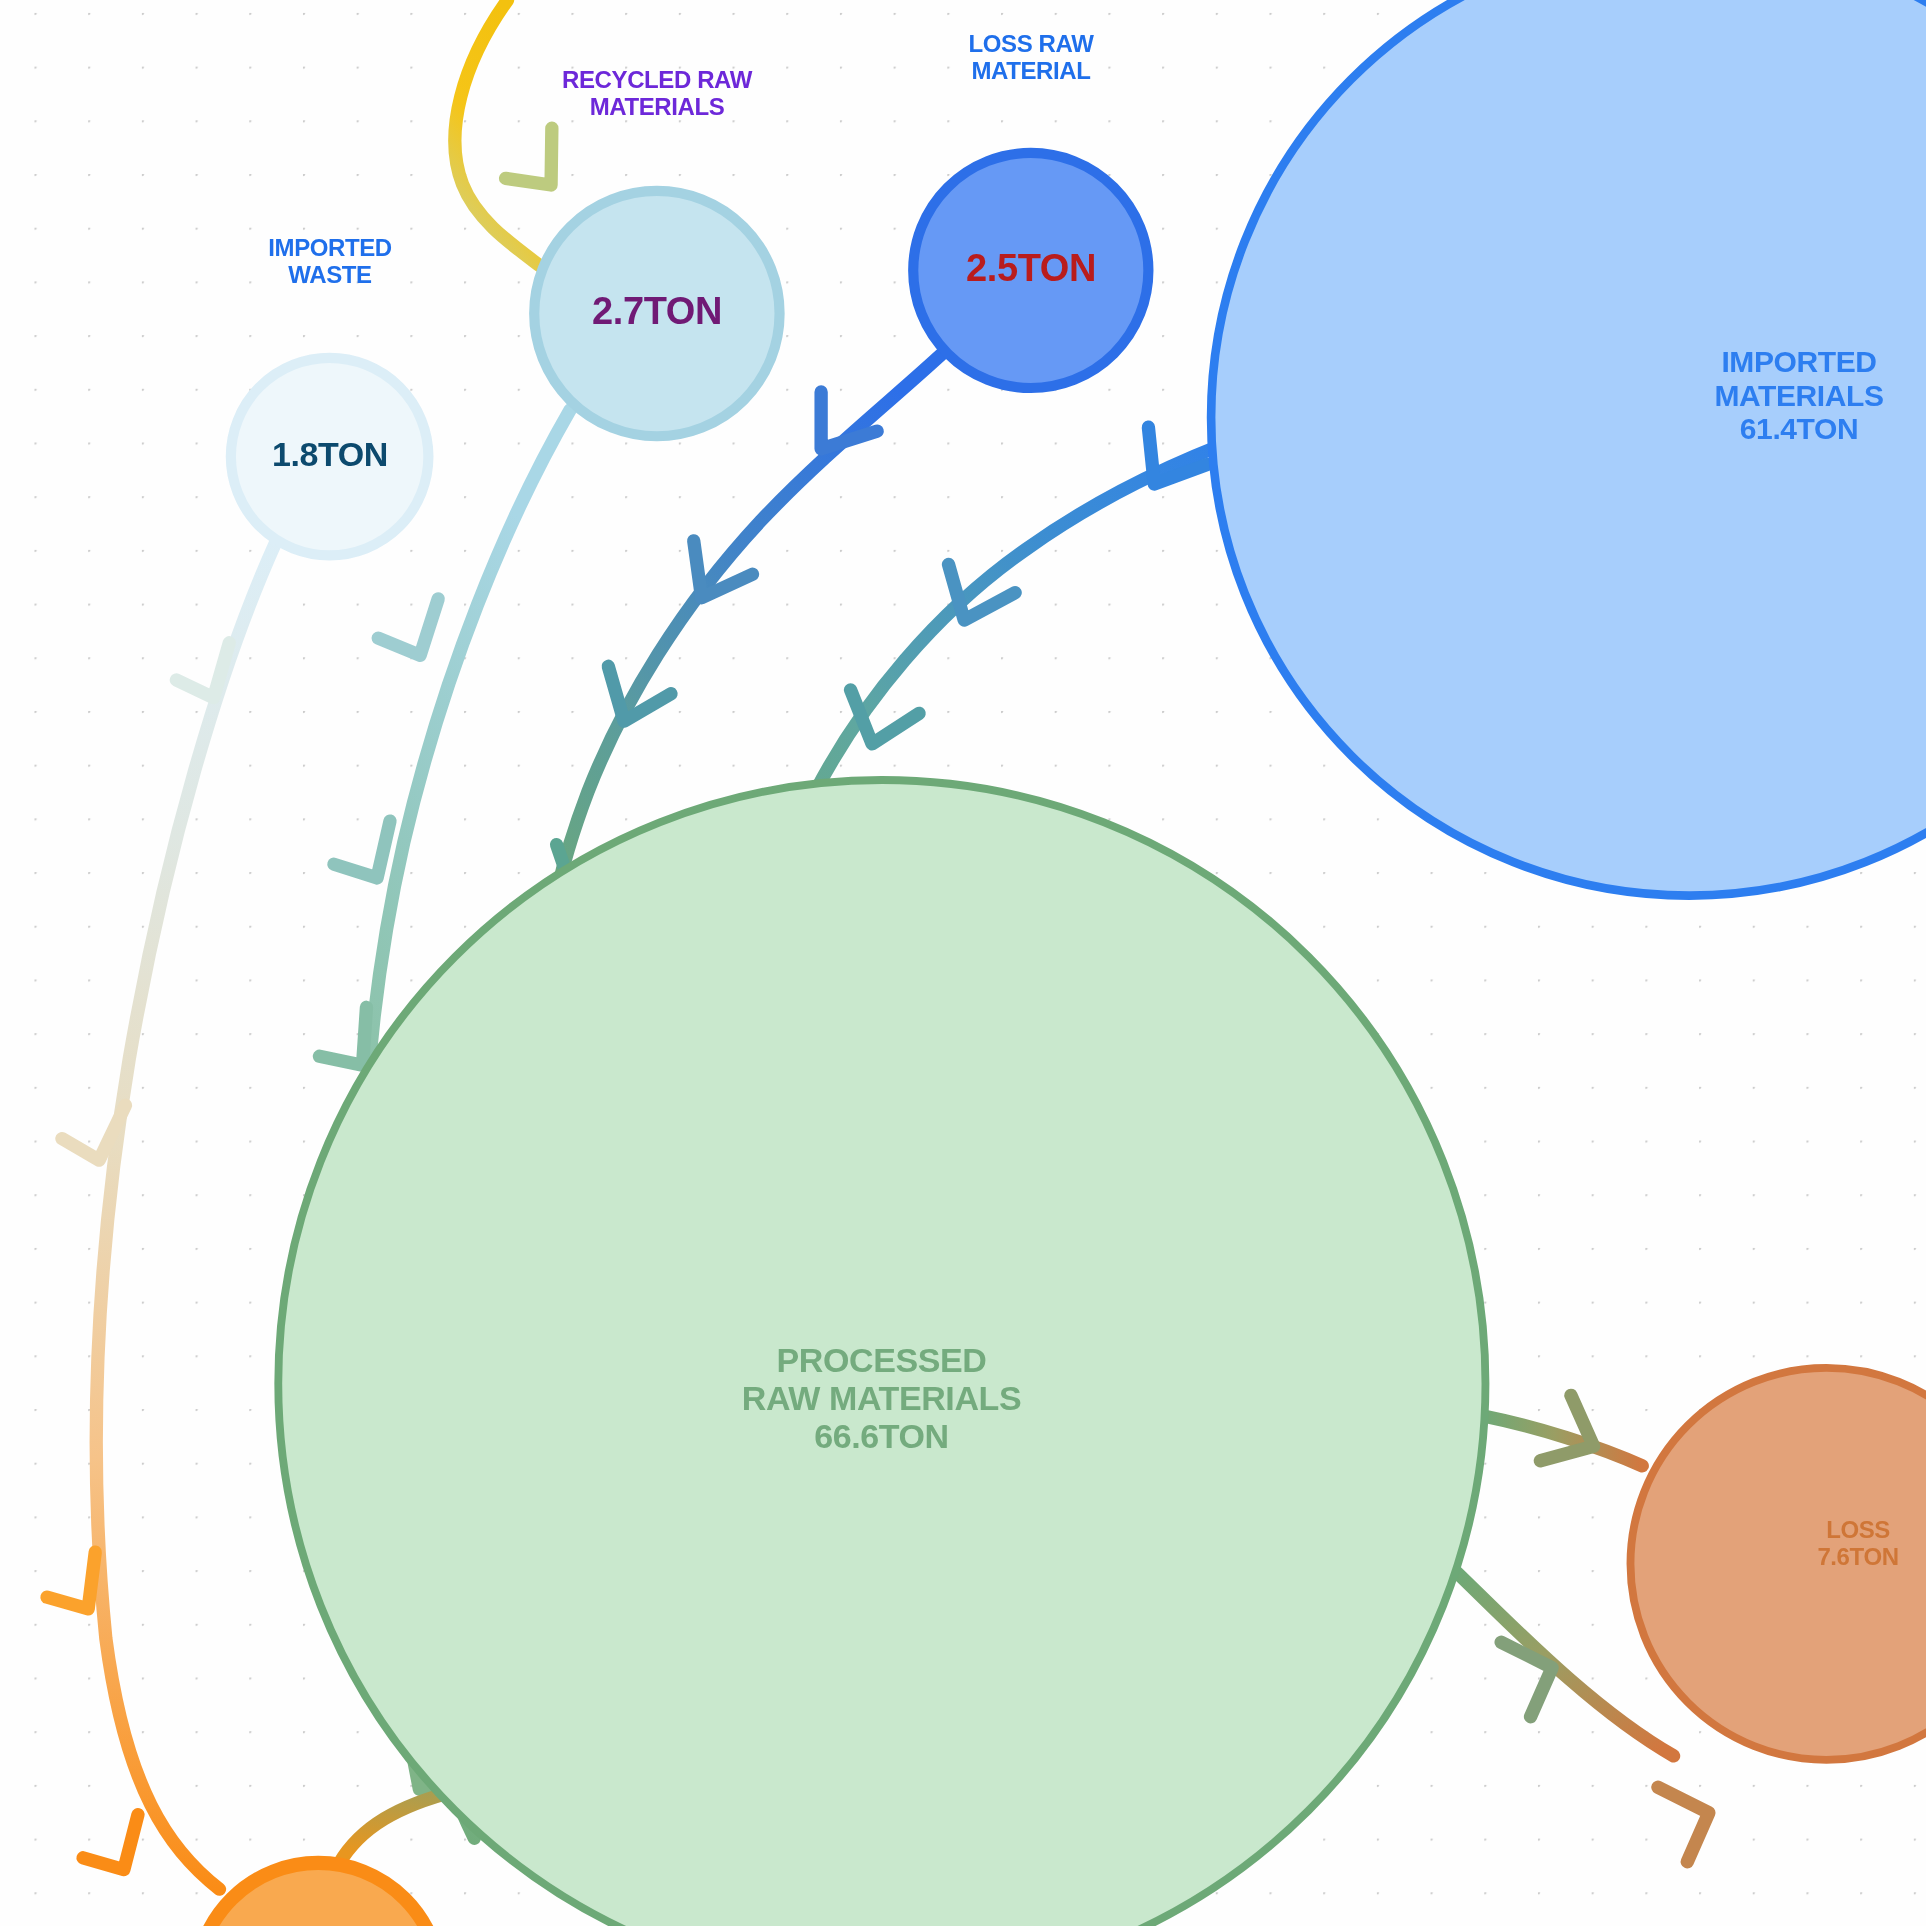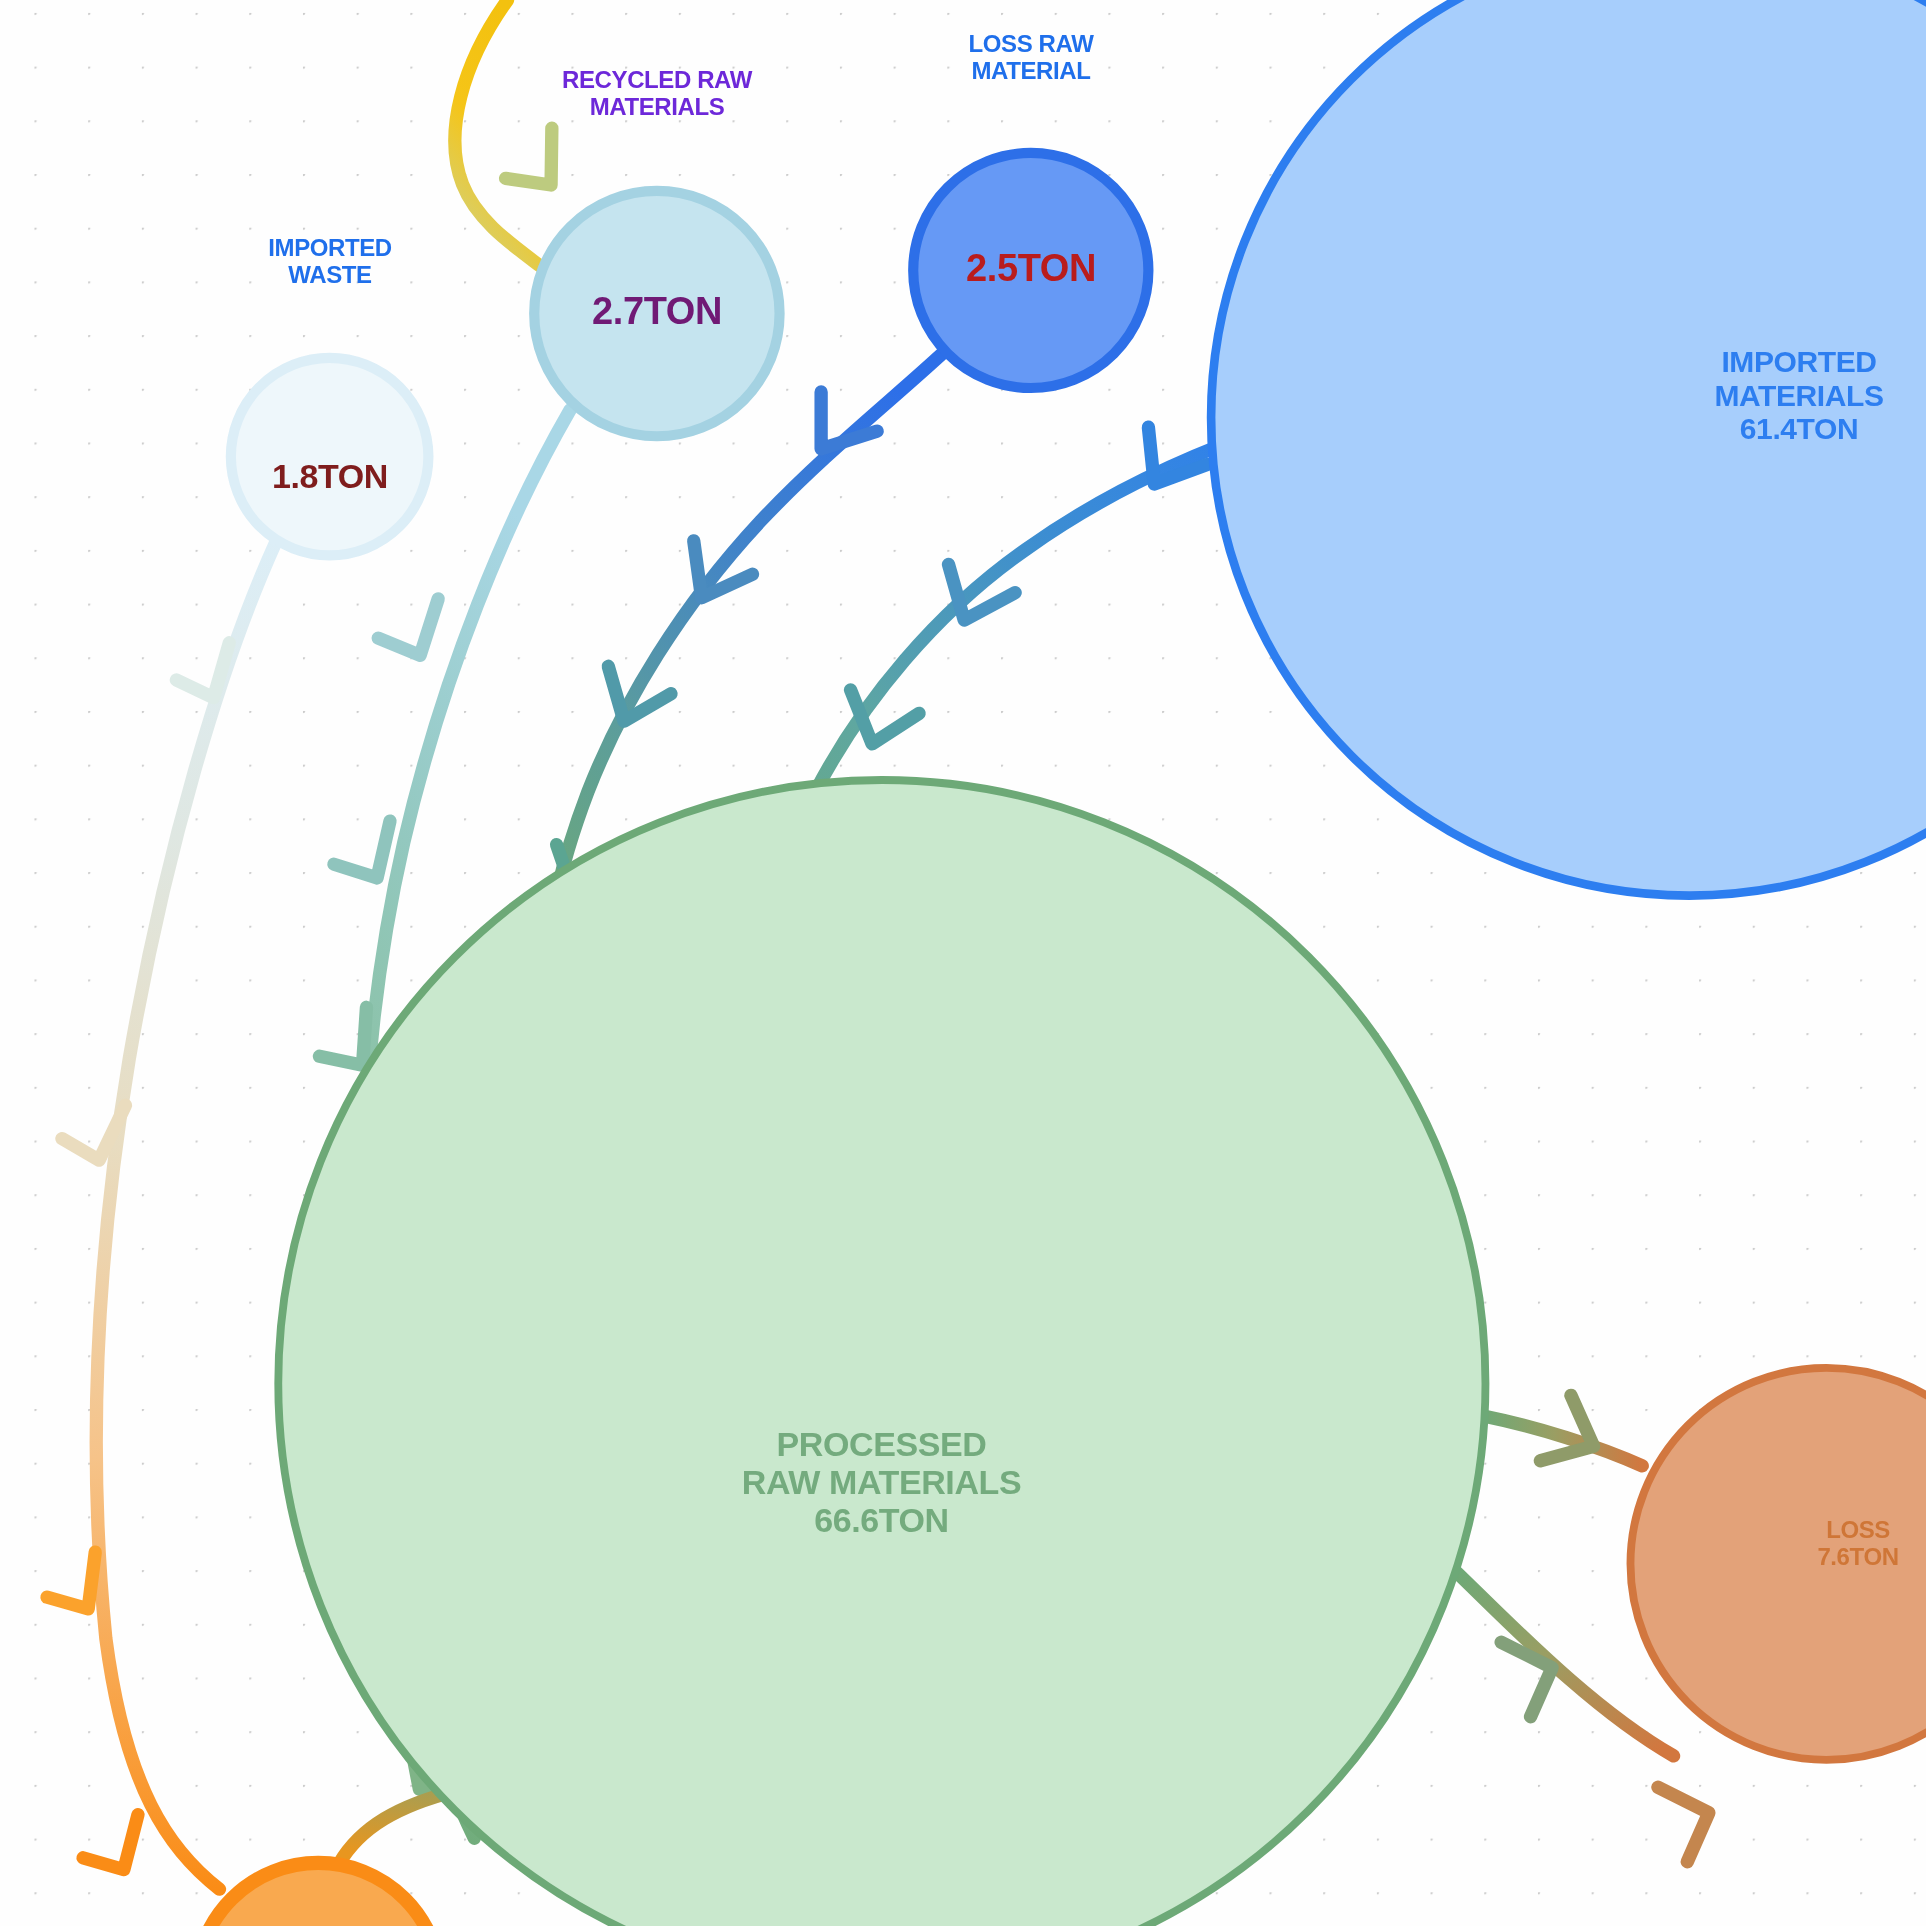--- a/index.html
+++ b/index.html
@@ -155,37 +155,37 @@
     <circle cx="841" cy="1165" r="252" fill="#eef7fb" stroke="#dceef7" stroke-width="26"></circle>
 
     <circle cx="1676" cy="800" r="313" fill="#c5e4ef" stroke="#a4d2e2" stroke-width="26"></circle>
 
     <circle cx="2630" cy="690" r="300" fill="#6699f5" stroke="#2d6fe8" stroke-width="26"></circle>
   </svg>
 
   <div class="node-label" style="left:220px;top:235px;width:220px;font-size:24px;color:#1f6feb;">IMPORTED
 WASTE</div>
 
-  <div class="node-label" style="left:220px;top:435px;width:220px;font-size:34px;color:#7f1d1d;margin-top:22px;">1.8TON</div>
+  <div class="node-label" style="left:220px;top:435px;width:220px;font-size:34px;color:#0c4a6e;">1.8TON</div>
 
   <div class="node-label" style="left:516px;top:67px;width:282px;font-size:24px;color:#6d28d9;">RECYCLED RAW
 MATERIALS</div>
 
   <div class="node-label" style="left:516px;top:290px;width:282px;font-size:38px;color:#701a75;">2.7TON</div>
 
   <div class="node-label" style="left:890px;top:31px;width:282px;font-size:24px;color:#1f6feb;">LOSS RAW
 MATERIAL</div>
 
   <div class="node-label" style="left:890px;top:247px;width:282px;font-size:38px;color:#b91c1c;">2.5TON</div>
 
   <div class="node-label" style="left:1658px;top:345px;width:282px;font-size:30px;color:#2d7ef0;">IMPORTED
 MATERIALS
 61.4TON</div>
 
-  <div class="node-label" style="left:664px;top:1425px;width:435px;font-size:34px;color:#74ab7e;">PROCESSED
+  <div class="node-label" style="left:664px;top:1341px;width:435px;font-size:34px;color:#74ab7e;">PROCESSED
 RAW MATERIALS
 66.6TON</div>
 
   <div class="node-label" style="left:1721px;top:1517px;width:274px;font-size:24px;color:#cf7637;">LOSS
 7.6TON</div>
 
 </div>
 
 
 </body></html>

